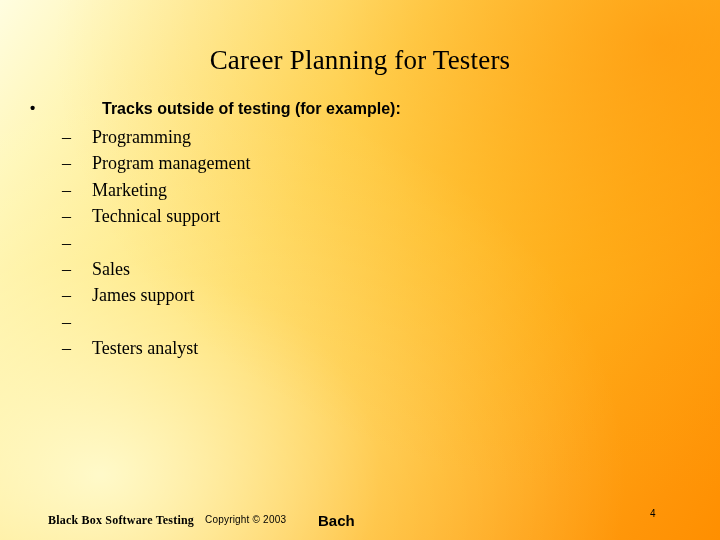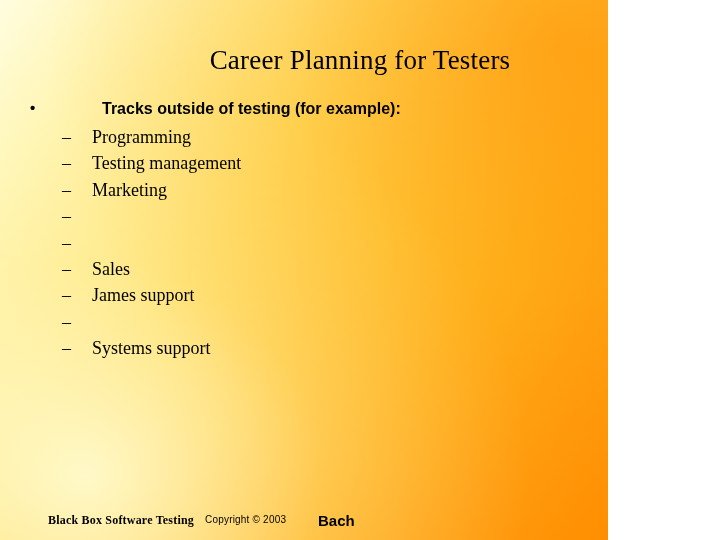--- a/index.html
+++ b/index.html
@@ -7,21 +7,21 @@
     padding: 0;
   }
   body {
     width: 720px;
     height: 540px;
     overflow: hidden;
     font-family: "Liberation Serif", serif;
   }
   .slide {
     position: relative;
-    width: 608px;
+    width: 720px;
     height: 540px;
     box-sizing: border-box;
     background:
       linear-gradient(125deg,
         #fffde0 0%,
         #fff6b8 12%,
         #ffe98a 26%,
         #ffd95c 40%,
         #ffc63a 55%,
         #ffb11f 70%,
@@ -169,46 +169,47 @@
       <span class="text">Tracks outside of testing (for example):</span>
     </div>
 
     <div class="sublist">
       <div class="sub-item">
         <span class="dash">–</span>
         <span class="text">Programming</span>
       </div>
       <div class="sub-item">
         <span class="dash">–</span>
-        <span class="text">Testing management</span>
+        <span class="text">Program management</span>
       </div>
       <div class="sub-item">
         <span class="dash">–</span>
         <span class="text">Marketing</span>
       </div>
       <div class="sub-item">
         <span class="dash">–</span>
+        <span class="text">Technical support</span>
       </div>
       <div class="sub-item">
         <span class="dash">–</span>
       </div>
       <div class="sub-item">
         <span class="dash">–</span>
         <span class="text">Sales</span>
       </div>
       <div class="sub-item">
         <span class="dash">–</span>
         <span class="text">James support</span>
       </div>
       <div class="sub-item">
         <span class="dash">–</span>
       </div>
       <div class="sub-item">
         <span class="dash">–</span>
-        <span class="text">Systems support</span>
+        <span class="text">Testers analyst</span>
       </div>
     </div>
 
     <div class="footer-line1">Black Box Software Testing</div>
     <div class="footer-copyright">Copyright © 2003</div>
     <div class="footer-authors">
       <span class="line2">Bach</span>
     </div>
     <div class="page-number">4</div>
 

